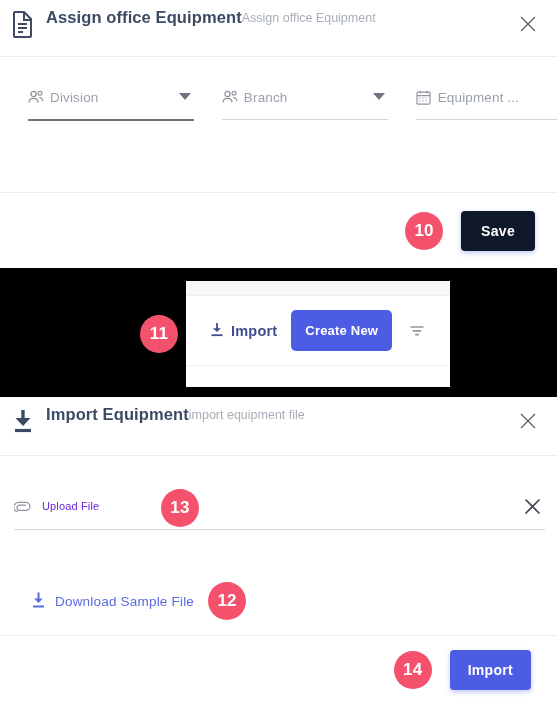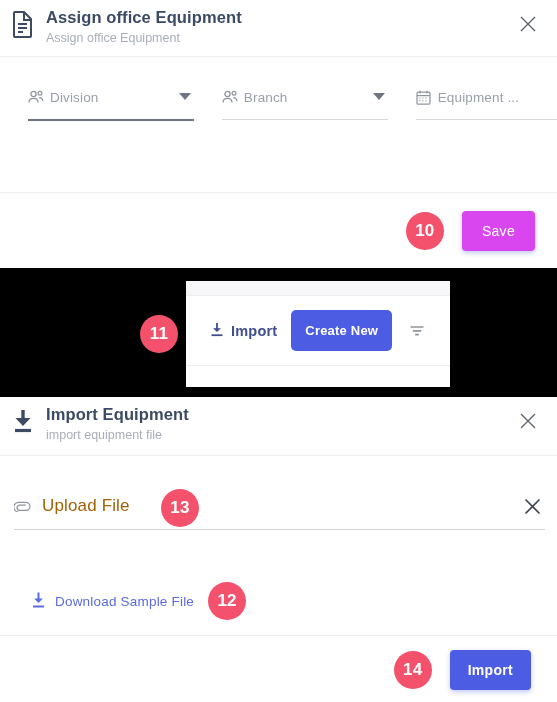--- a/index.html
+++ b/index.html
@@ -33,21 +33,21 @@
     align-items: flex-start;
     padding: 7px 0 0 0;
   }
   .dlg-header-icon {
     width: 46px;
     display: flex;
     justify-content: center;
     padding-top: 3px;
     flex: 0 0 46px;
   }
-  .dlg-titles { display: flex; flex-direction: column; }
+  .dlg-titles { display: flex; flex-direction: row; }
   .dlg-title {
     font-size: 16.5px;
     font-weight: bold;
     color: #3c4a63;
     letter-spacing: .1px;
     line-height: 20px;
   }
   .dlg-sub {
     font-size: 12.5px;
     color: #a8aeb8;
@@ -116,27 +116,27 @@
     position: absolute;
     left: 0; right: 0; bottom: 0;
     height: 75px;
     display: flex;
     align-items: center;
     justify-content: flex-end;
     padding-right: 22px;
     gap: 18px;
   }
   .btn-primary {
-    background: #d946ef;
+    background: #0f172a;
     color: #ffffff;
     border: none;
     border-radius: 4px;
     font-family: "Liberation Sans", sans-serif;
     font-size: 14px;
-    font-weight: normal;
+    font-weight: bold;
     letter-spacing: .3px;
     padding: 12px 20px;
     cursor: pointer;
     box-shadow: 0 2px 5px rgba(76,92,227,.35);
   }
 
   
   .badge {
     width: 38px; height: 38px;
     border-radius: 50%;
@@ -211,22 +211,22 @@
     padding: 0 12px 0 14px;
     box-sizing: border-box;
   }
   .upload-inner {
     display: flex;
     align-items: center;
     height: 30px;
   }
   .upload-icon { width: 28px; flex: 0 0 28px; display:flex; align-items:center; }
   .upload-label {
-    font-size: 17px;
-    color: #a16207;
+    font-size: 11px;
+    color: #6d28d9;
     letter-spacing: .15px;
     flex: 1 1 auto;
   }
   .upload-clear {
     width: 26px; height: 26px;
     display:flex; align-items:center; justify-content:center;
     cursor: pointer;
   }
   .upload-underline {
     height: 1px;

